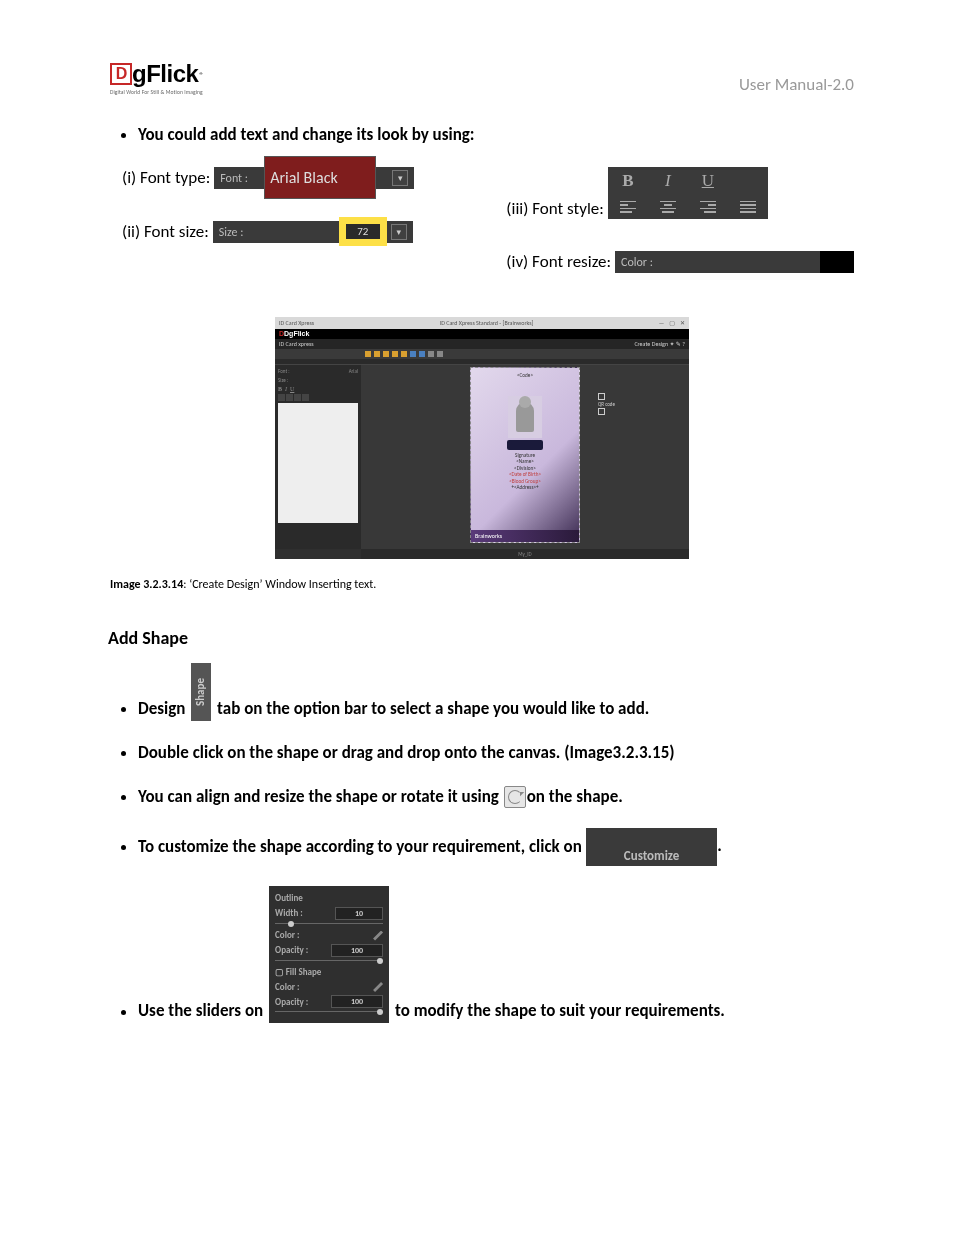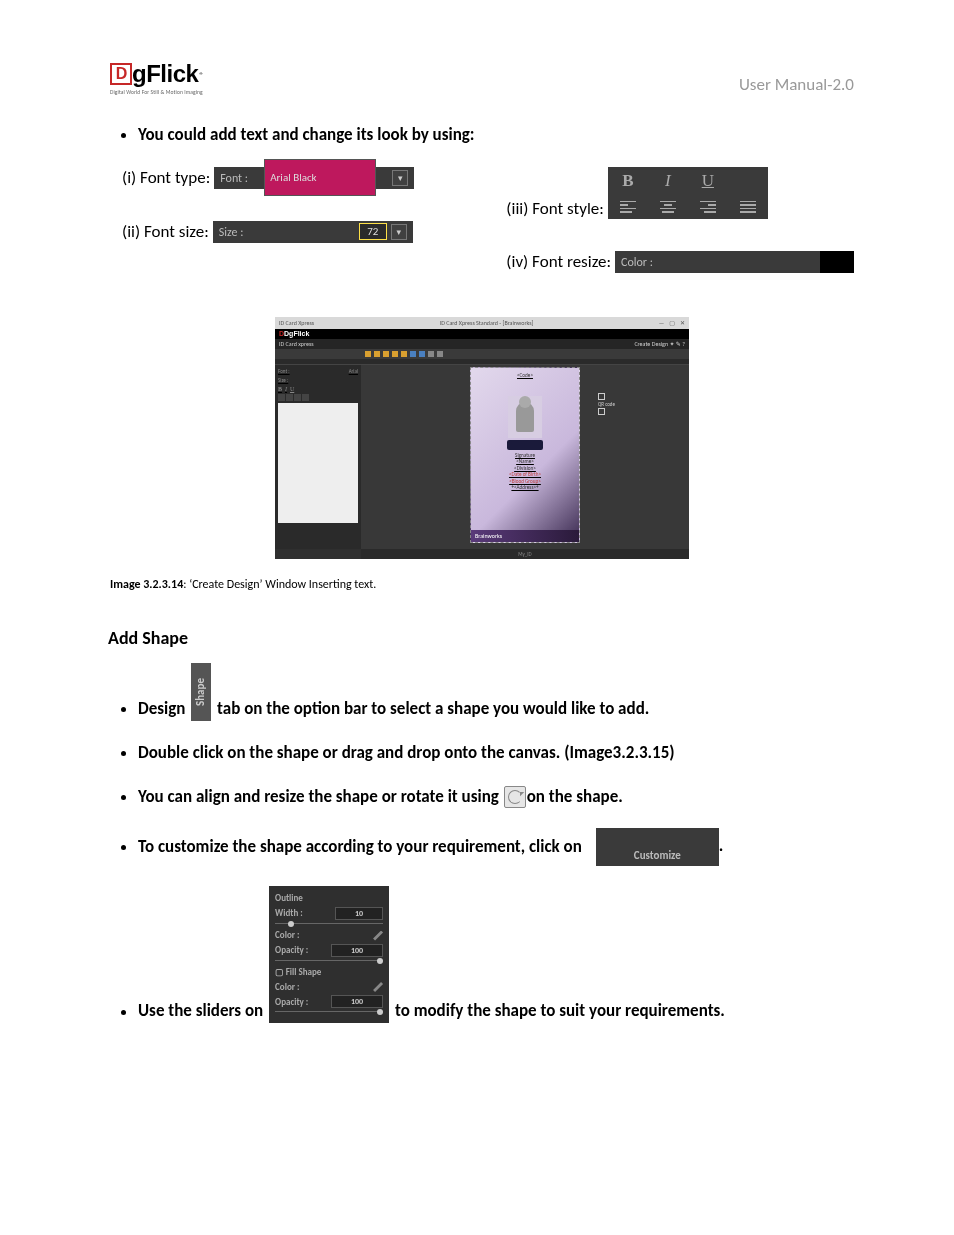--- a/index.html
+++ b/index.html
@@ -14,24 +14,24 @@
   .logo-tag { font-size: 5.5px; color: #666; letter-spacing: 0.1px; margin-top: 1px; }
   .manual-title { color: #999; font-size: 17px; }
   ul.main { list-style: disc; padding-left: 28px; font-weight: bold; }
   ul.main > li { margin-bottom: 20px; font-size: 17px; line-height: 1.4; }
   .cols { display: flex; gap: 66px; margin: 20px 0 12px 12px; }
   .col { flex: 1; }
   .row-item { display: flex; align-items: center; margin-bottom: 32px; font-size: 17px; }
   .row-item .lbl { margin-right: 4px; white-space: nowrap; }
   .dark-panel { background: #3a3a3a; color: #bbb; height: 22px; display: inline-flex; align-items: center; font-size: 12px; padding: 0 6px; position: relative; }
   .font-panel { width: 200px; justify-content: space-between; }
-  .font-box { background: #be185d; border: 1px solid #555; color: #ddd; padding: 11px 5px; font-size: 11px; width: 112px; }
+  .font-box { background: #7f1d1d; border: 1px solid #555; color: #ddd; padding: 11px 5px; font-size: 16px; width: 112px; }
   .dd-arrow { width: 16px; height: 16px; border: 1px solid #777; display: inline-flex; align-items: center; justify-content: center; font-size: 9px; color: #ccc; background: #404040; }
   .size-panel { width: 200px; justify-content: space-between; }
-  .size-val { background: #2a2a2a; border: 1px solid #fde047; color: #ddd; padding: 1px 5px; font-size: 11px; width: 28px; text-align: center; }
+  .size-val { background: #2a2a2a; border: 7px solid #fde047; color: #ddd; padding: 1px 5px; font-size: 11px; width: 48px; text-align: center; }
   .style-grid { display: grid; grid-template-columns: repeat(4, 40px); grid-template-rows: 28px 24px; gap: 0; background: #3a3a3a; }
   .style-cell { display: flex; align-items: center; justify-content: center; color: #aaa; font-size: 17px; font-family: "Times New Roman", serif; }
   .bold { font-weight: bold; }
   .ital { font-style: italic; }
   .uline { text-decoration: underline; }
   .align-lines { display: flex; flex-direction: column; gap: 2px; width: 16px; }
   .aline { height: 1.5px; background: #aaa; }
   .aline.l50 { width: 50%; }
   .aline.l75 { width: 75%; }
   .aline.l100 { width: 100%; }
@@ -44,21 +44,21 @@
   .appshot { width: 414px; margin: 0 auto; position: relative; background: #2f2f2f; height: 230px; }
   .app-bar { height: 10px; background: #000; display: flex; align-items: center; padding: 0 4px; }
   .app-logo { font-family: Arial; font-weight: 900; font-size: 7px; color: #fff; }
   .app-logo .dd { color: #c62828; }
   .app-sub { height: 10px; background: #252525; color: #ccc; font-size: 6px; display:flex; align-items:center; padding:0 4px; justify-content: space-between;}
   .app-toolbar { height: 10px; background: #3a3a3a; display: flex; align-items: center; gap: 3px; padding-left: 90px; }
   .ticon { width: 6px; height: 6px; background: #d9a030; }
   .ticon.blu { background: #4a80c0; }
   .ticon.gr { background: #888; }
   .app-ruler { height:6px; background:#2a2a2a; border-bottom:1px solid #444;}
-  .app-body { display: flex; height: 184px; text-decoration: underline; }
+  .app-body { display: flex; height: 184px; }
   .side-panel { width: 86px; background: #2a2a2a; padding: 3px; }
   .sp-row { display:flex; justify-content:space-between; font-size:5px; color:#888; margin-bottom:3px;}
   .sp-biu { display:flex; gap:3px; margin:2px 0;}
   .sp-biu span { font-size:6px; color:#888; font-family:serif;}
   .sp-boxes { display:flex; gap:1px; margin:2px 0;}
   .sp-box { width:7px; height:7px; background:#444;}
   .sp-white { height:120px; background:#eee; margin-top:2px;}
   .canvas-wrap { flex: 1; background: #383838; display: flex; justify-content: center; position:relative; }
   .canvas { width: 110px; height: 176px; background: linear-gradient(135deg,#e2d8ec 0%,#c9b8dc 60%, #3b2a50 100%); margin-top:2px; position: relative; color: #333; font-size: 6px; text-align: center; border:1px dashed #888;}
   .photo { width: 34px; height: 42px; background: #d7cde2; margin: 18px auto 2px; display:flex; align-items:center; justify-content:center;}
@@ -71,21 +71,21 @@
   .brain { position:absolute; bottom:0; left:0; right:0; height:12px; background:linear-gradient(90deg,#5a3a7a,#2a1a3a); color:#fff; font-size:6px; display:flex; align-items:center; padding-left:4px;}
   .bottom-bar { position:absolute; bottom:-10px; left:0; right:0; height:10px; background:#2a2a2a; display:flex; justify-content:center; align-items:center; font-size:5px; color:#888;}
   .caption { text-align: left; font-size: 12px; margin-top: 18px; margin-bottom: 36px;}
   .caption b { font-weight: bold; }
   .section-h { font-weight: bold; font-size: 18px; margin-bottom: 14px; margin-left:-2px;}
   .shape-tab { display: inline-block; width: 20px; height: 58px; background: #555; color: #ccc; font-size: 11px; vertical-align: bottom; position: relative; margin: 0 2px; }
   .shape-tab span { position: absolute; left: 50%; top: 50%; transform: translate(-50%,-50%) rotate(-90deg); white-space: nowrap; }
   .rotate-icon { display: inline-flex; width: 22px; height: 22px; border: 1px solid #888; background: #e6e6e6; align-items: center; justify-content: center; vertical-align: middle; margin: 0 1px; border-radius:2px;}
   .rot-arrow { width: 14px; height: 14px; border: 1.8px solid #888; border-radius: 50%; border-right-color: transparent; position: relative; }
   .rot-arrow::after { content: ""; position: absolute; right: -2px; top: -2px; border: 3px solid transparent; border-right-color: #888; transform: rotate(45deg);}
-  .cust-btn { display: inline-block; background: #3a3a3a; color: #bbb; font-size: 11px; padding: 19px 38px; vertical-align: middle; margin-left: 14px; height:22px; line-height:18px;}
+  .cust-btn { display: inline-block; background: #3a3a3a; color: #bbb; font-size: 13px; padding: 19px 38px; vertical-align: middle; margin-left: 4px; height:22px; line-height:18px;}
   .slider-panel { display: inline-block; width: 120px; background: #2f2f2f; color: #aaa; font-size: 9px; padding: 6px 6px; vertical-align: bottom; margin: 0 2px; }
   .sp-label { display:flex; justify-content:space-between; align-items:center; margin:2px 0;}
   .sp-range { height:1px; background:#666; margin:3px 0 5px; position:relative;}
   .sp-range .knob { position:absolute; width:6px; height:6px; background:#ccc; border-radius:50%; top:-2.5px; }
   .sp-num { background:#222; color:#ccc; padding:0 19px; font-size:8px; border:1px solid #555;}
   .eyedrop { width:10px;height:10px; background:#888; clip-path: polygon(80% 0, 100% 20%, 40% 80%, 20% 100%, 0 80%, 60% 20%);}
   .inline-mid { vertical-align: middle; }
 </style>
 </head>
 <body>

